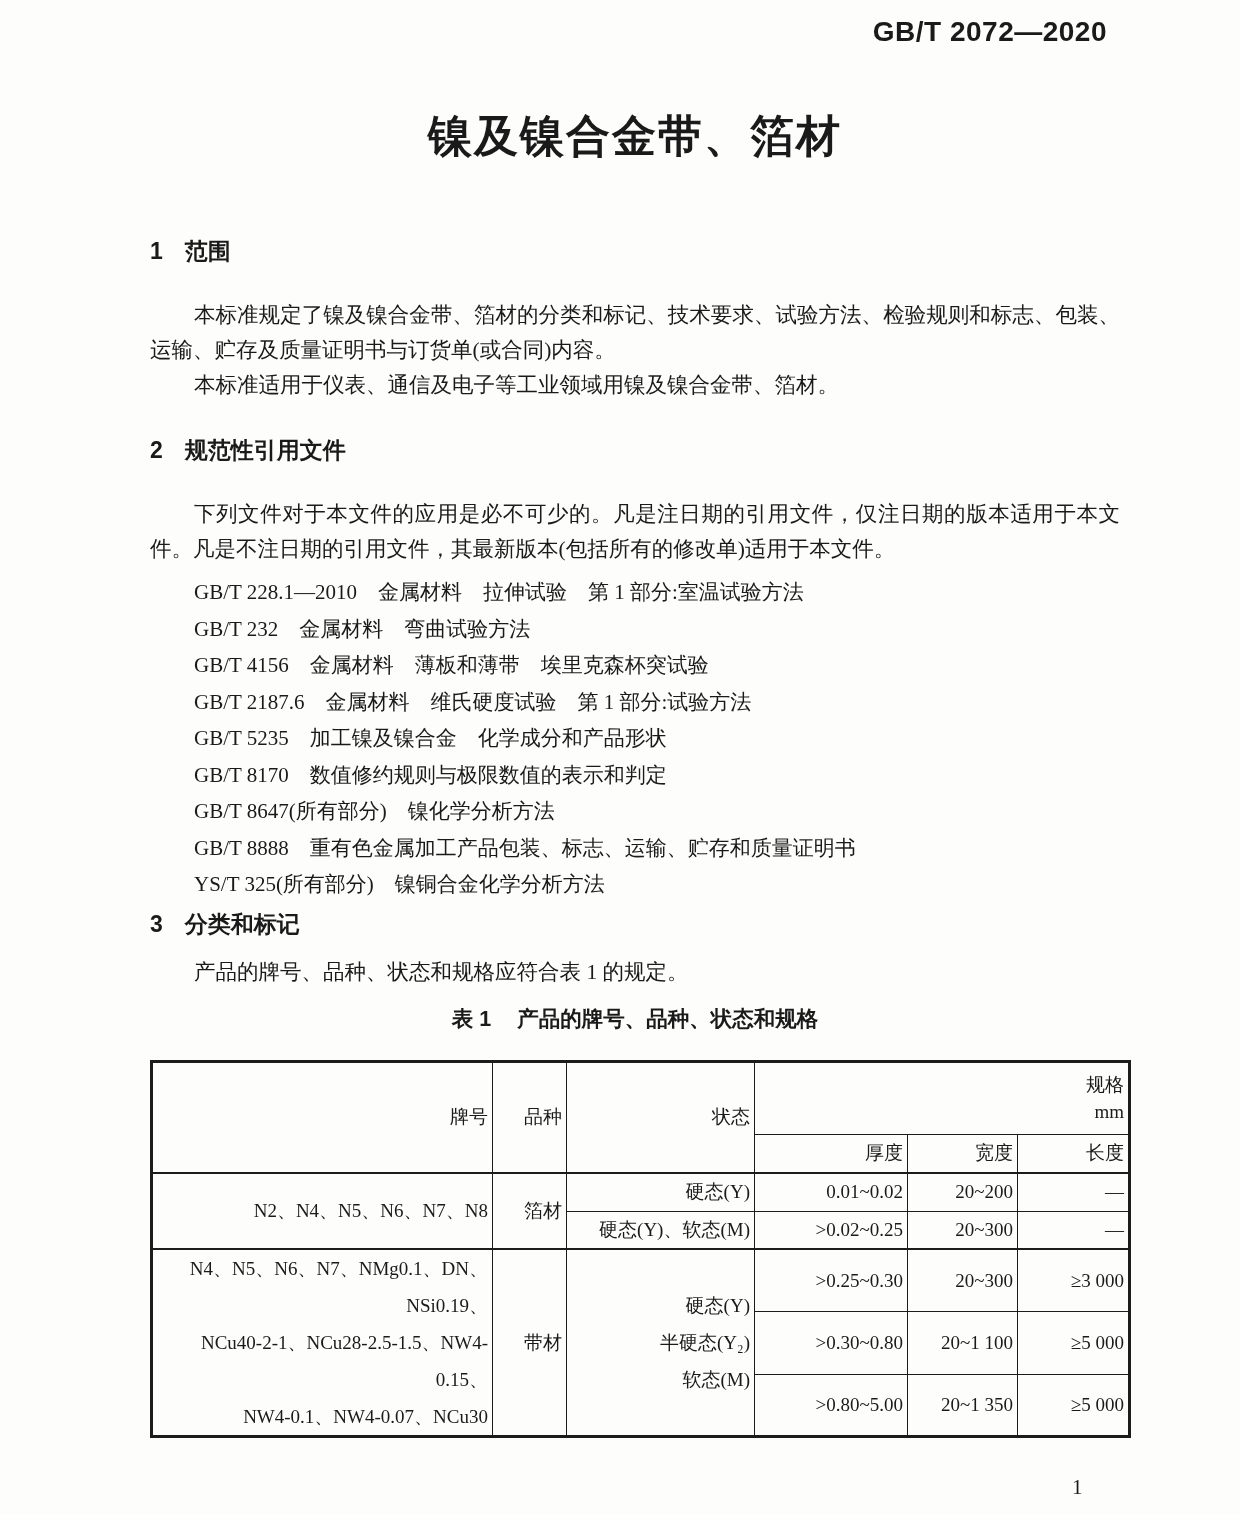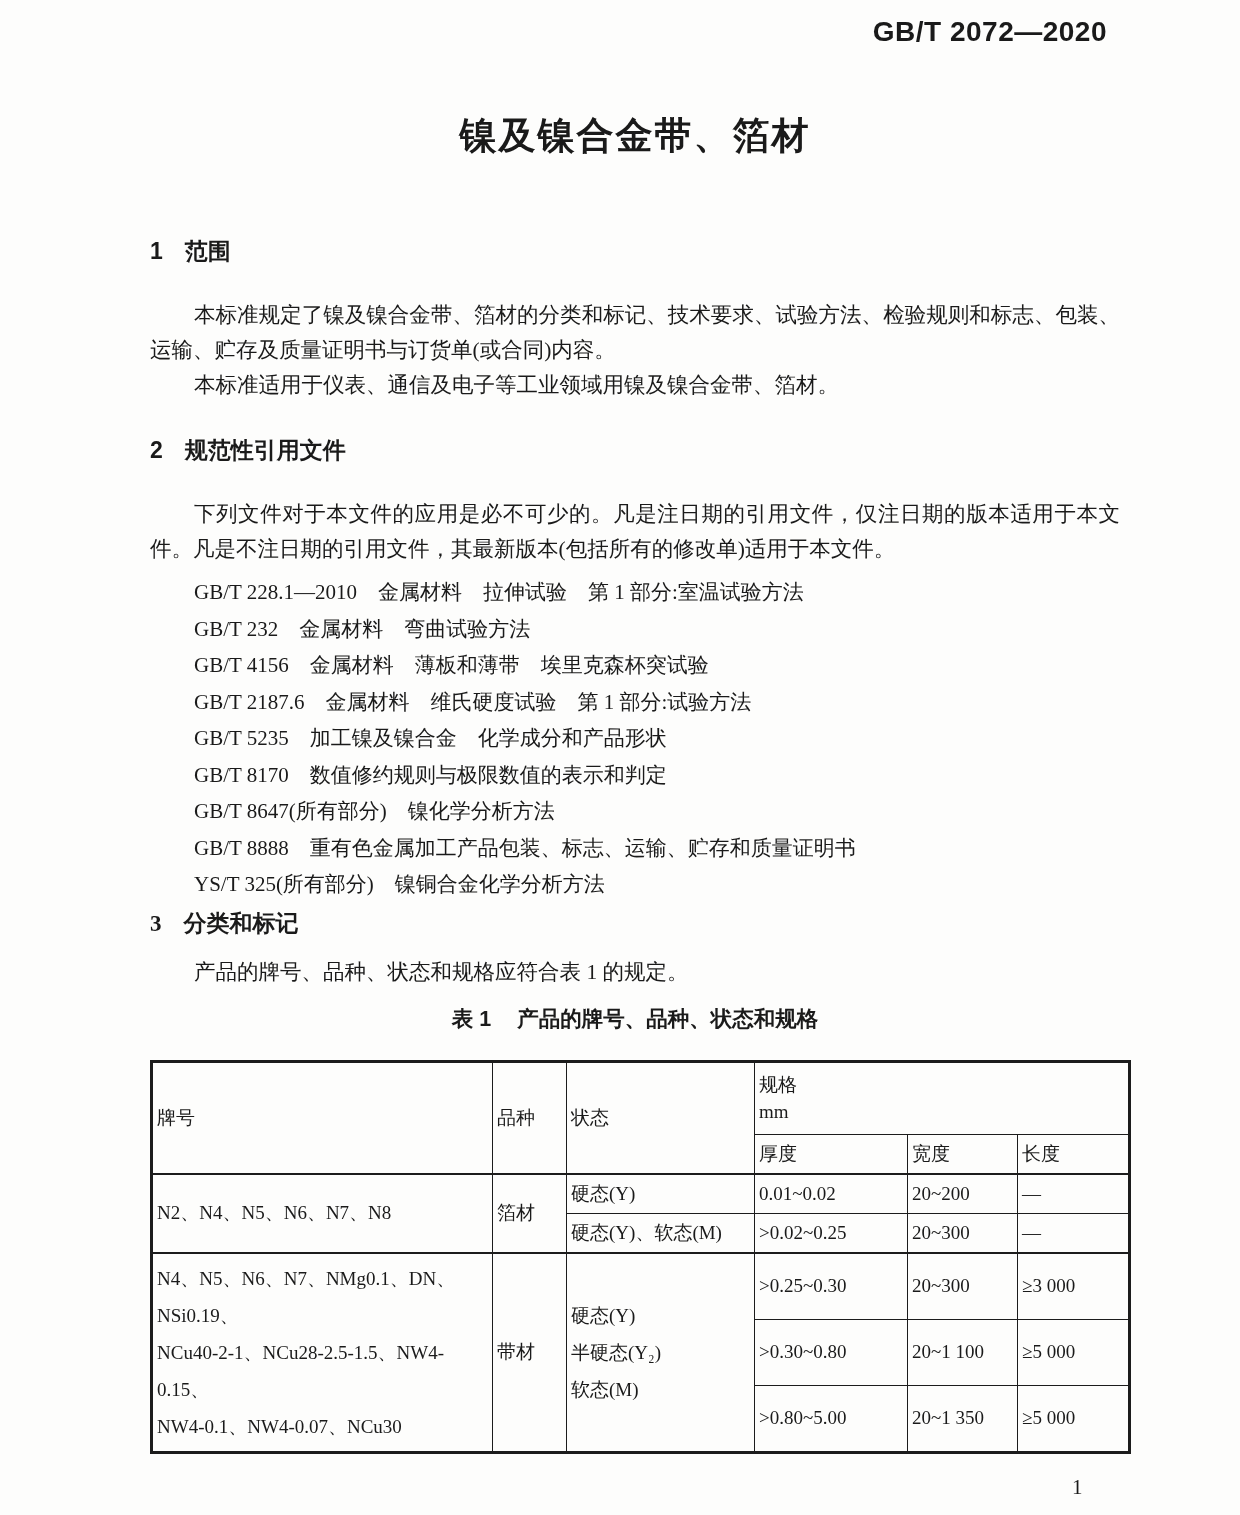--- a/index.html
+++ b/index.html
@@ -26,34 +26,34 @@
     position: absolute;
     left: 150px;
     top: 0;
     width: 970px;
   }
   .doc-title {
     margin-top: 112px;
     text-align: center;
     font-family: "Liberation Sans", "DejaVu Sans", sans-serif;
     font-weight: bold;
-    font-size: 37px;
+    font-size: 44px;
     line-height: 48px;
     letter-spacing: 2px;
   }
   .sec-heading {
     font-family: "Liberation Sans", "DejaVu Sans", sans-serif;
     font-weight: bold;
     font-size: 23px;
     line-height: 30px;
   }
   .sec-num { display: inline-block; margin-right: 22px; }
   .h-s1 { margin-top: 76px; }
   .h-s2 { margin-top: 32px; }
-  .h-s3 { margin-top: 6px; font-family: Liberation Serif, serif; }
+  .h-s3 { margin-top: 6px; }
   .h-s31 { margin-top: 27px; }
   .body-para {
     font-size: 21.5px;
     line-height: 35px;
     text-indent: 44px;
     text-align: justify;
   }
   .p-first { margin-top: 32px; }
   .p-s31 { margin-top: 16px; }
   .refs { margin-top: 7px; }
@@ -74,24 +74,24 @@
   .cap-label { margin-right: 26px; }
   table.spec-table {
     margin-top: 26px;
     border-collapse: collapse;
     width: 978px;
     table-layout: fixed;
     font-size: 19px;
   }
   table.spec-table th, table.spec-table td {
     border: 1px solid #1c1c1c;
-    text-align: left;
+    text-align: right;
     vertical-align: middle;
     font-weight: normal;
-    padding: 6px 4px;
+    padding: 0 4px;
   }
   table.spec-table { border: 3px solid #1c1c1c; }
   th.bb-thick, td.bb-thick { border-bottom: 2.5px solid #1c1c1c !important; }
   tr.tt > th, tr.tt > td { border-top: 2.5px solid #1c1c1c; }
   .hdr-r1 th { height: 73px; }
   .hdr-r2 th { height: 39px; }
   .spec-head div { line-height: 27px; }
   .r38 { height: 38px; }
   .r39 { height: 39px; }
   .multiline div { line-height: 37px; }

